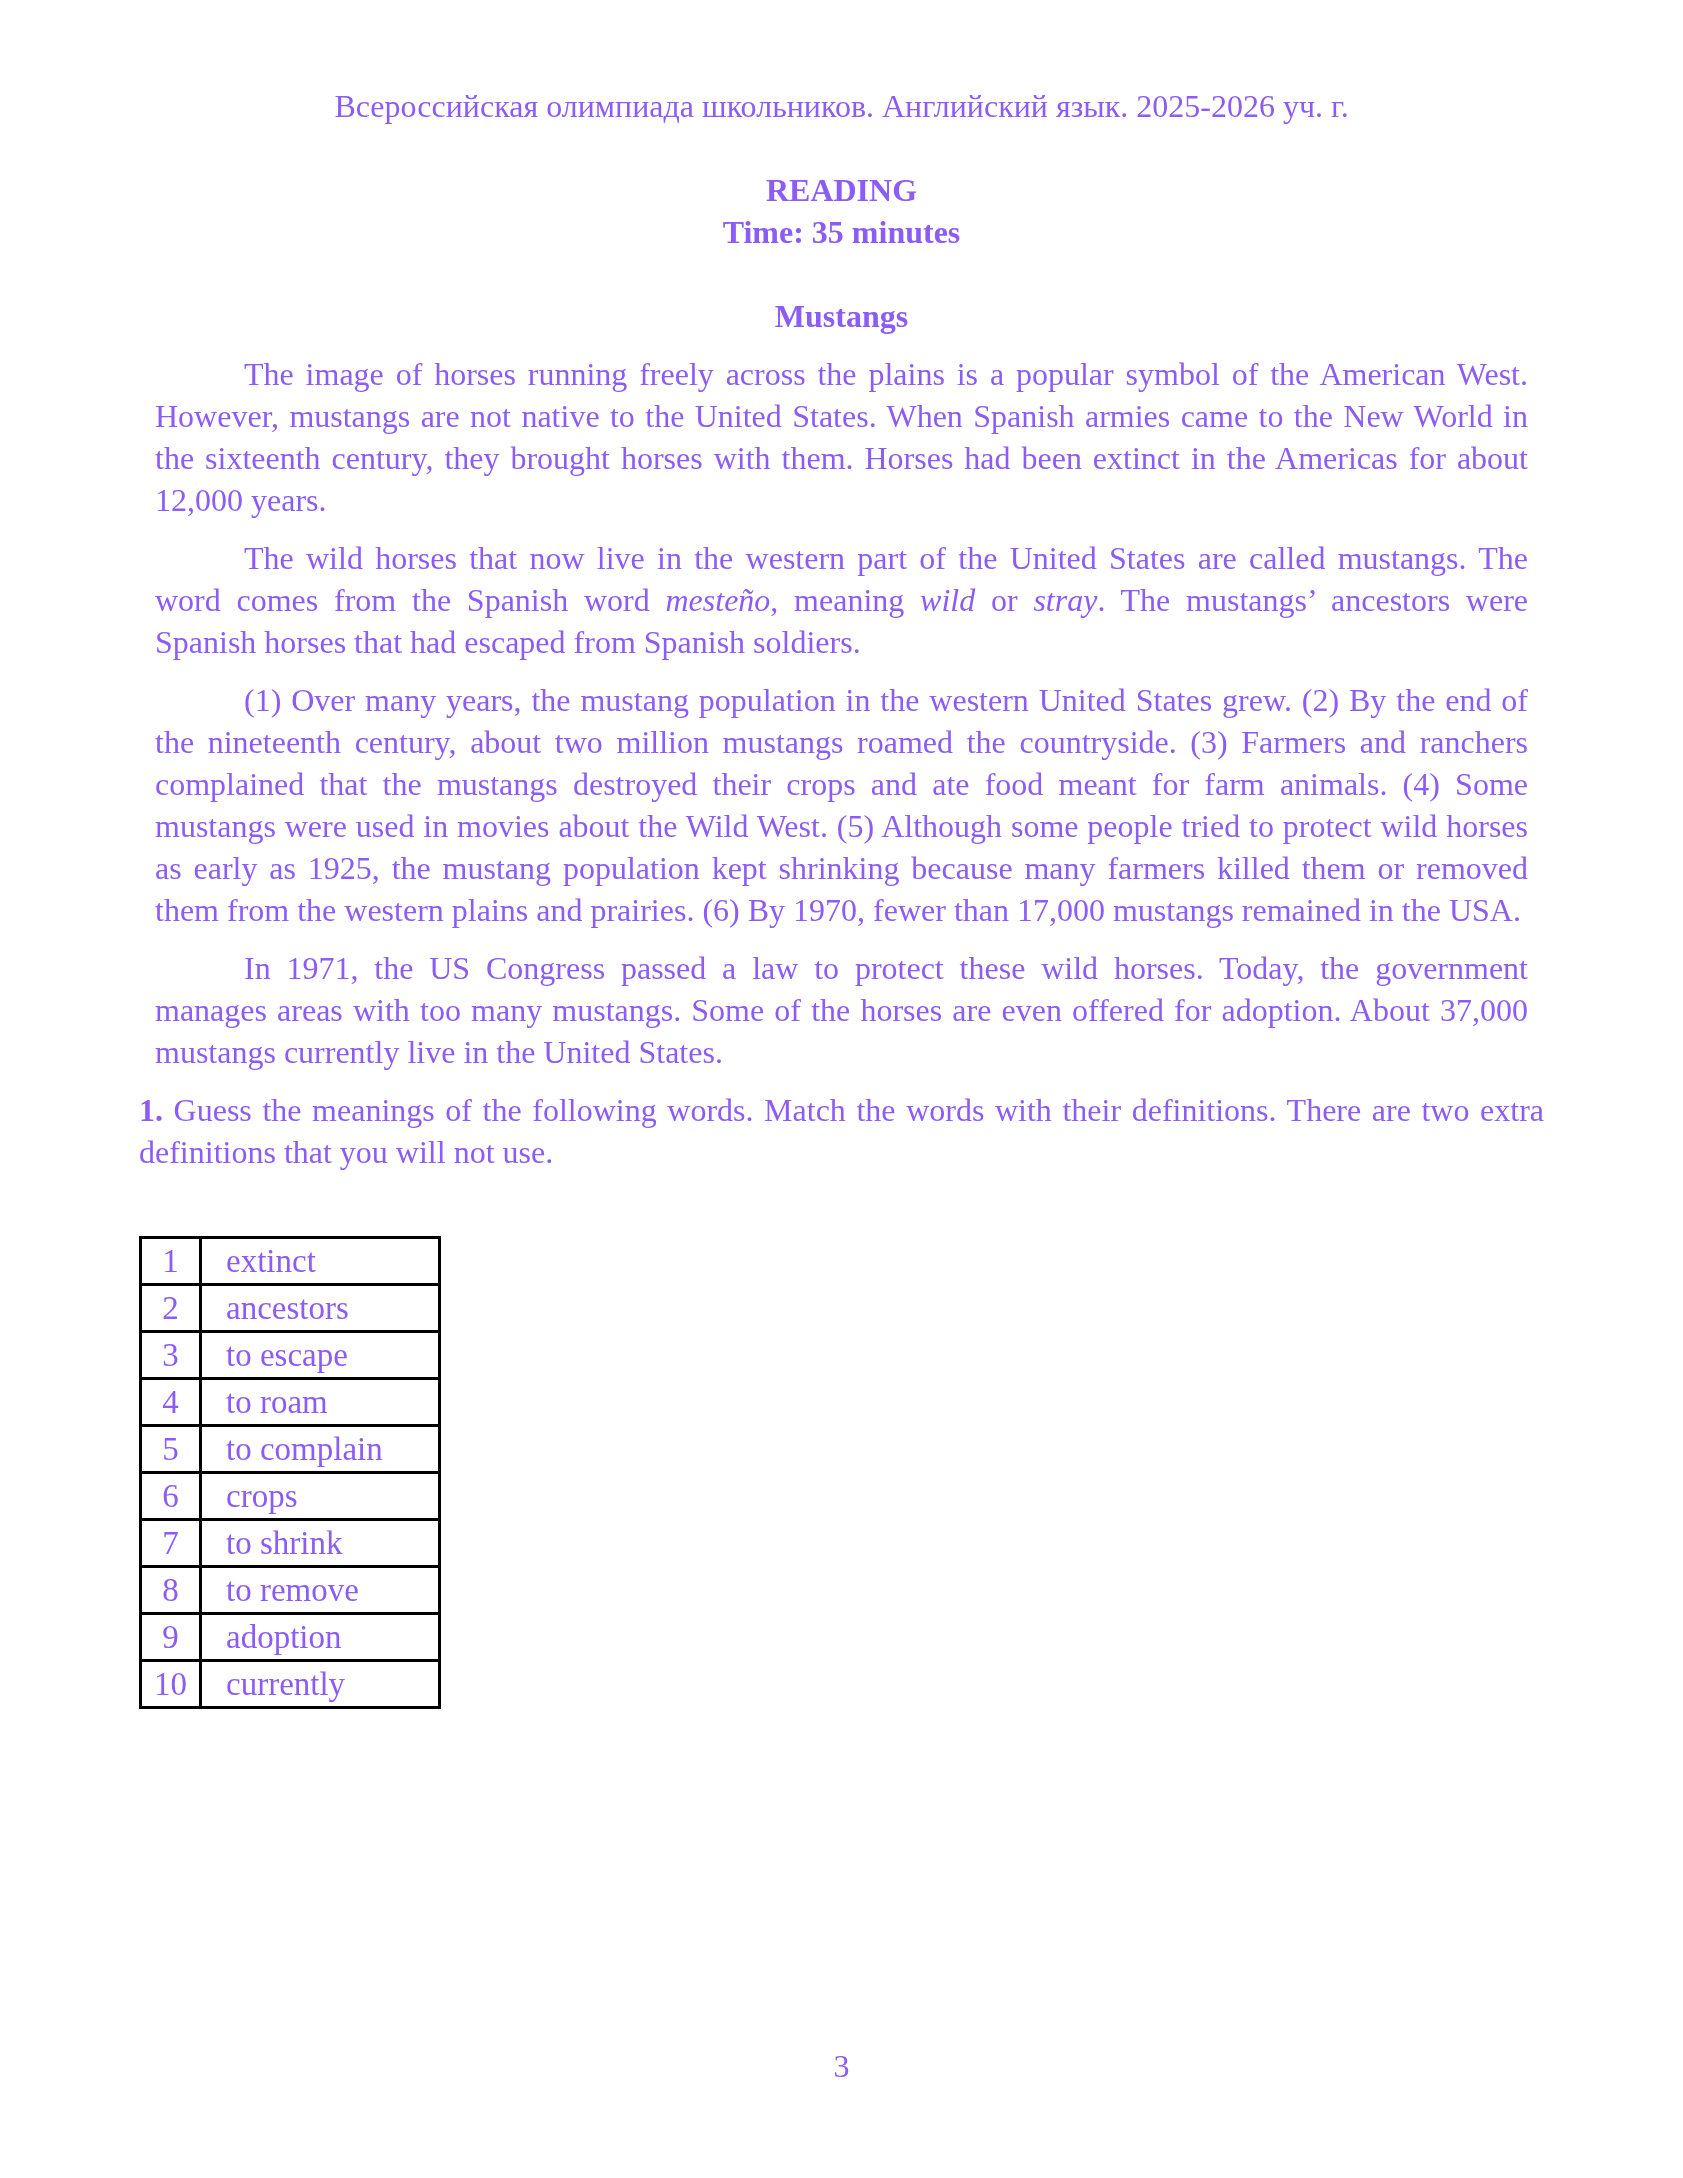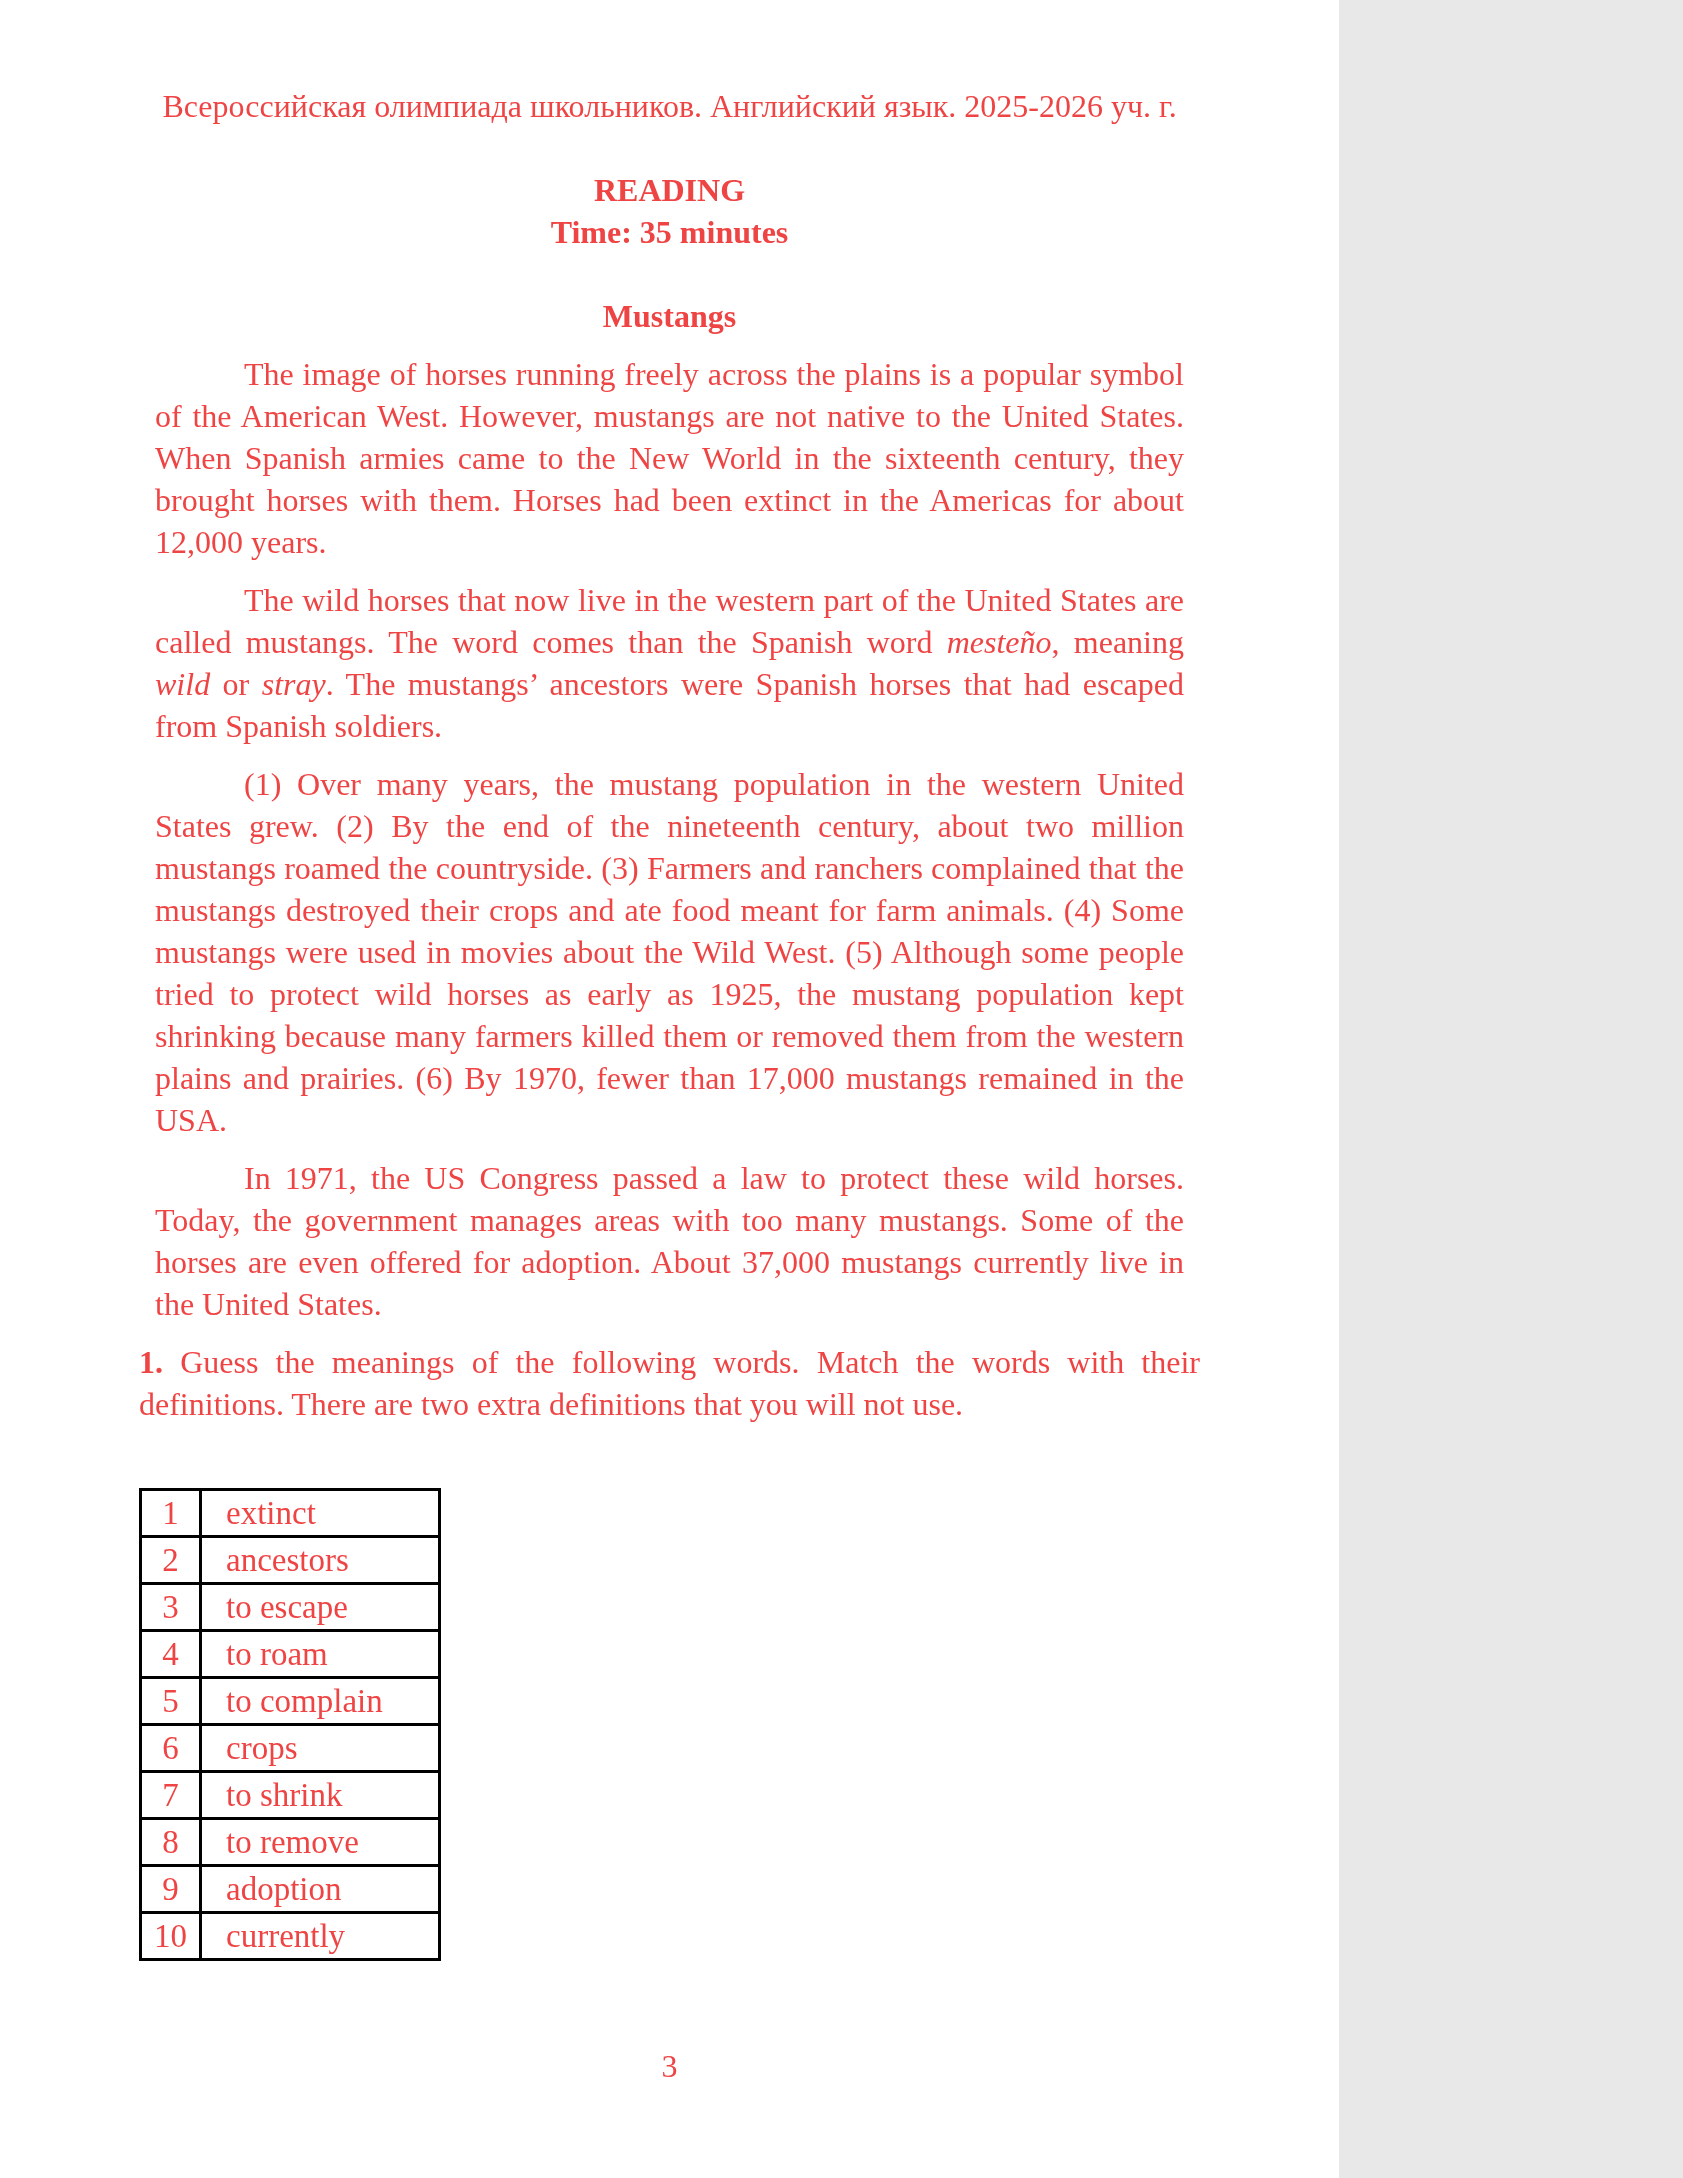--- a/index.html
+++ b/index.html
@@ -2,24 +2,24 @@
 <html><head>
 <meta charset="utf-8">
 <style>
   html, body {
     margin: 0;
     padding: 0;
     background: #e8e8e8;
   }
   .page {
     position: relative;
-    width: 1339px;
+    width: 1683px;
     height: 2178px;
     background: #ffffff;
-    color: #ef4444;
+    color: #8b5cf6;
     font-family: "Liberation Serif", "DejaVu Serif", serif;
     font-size: 32px;
     line-height: 42px;
     overflow: hidden;
   }
   .content {
     padding: 85px 139px 0 139px;
   }
   .doc-header {
     text-align: center;
@@ -85,21 +85,21 @@
 
     <div class="title-block">
       <div>READING</div>
       <div>Time: 35 minutes</div>
     </div>
 
     <div class="passage-title">Mustangs</div>
 
     <div class="passage">
       <p>The image of horses running freely across the plains is a popular symbol of the American West. However, mustangs are not native to the United States. When Spanish armies came to the New World in the sixteenth century, they brought horses with them. Horses had been extinct in the Americas for about 12,000 years.</p>
-      <p><span>The wild horses that now live in the western part of the United States are called mustangs. The word comes than the Spanish word </span><span class="it">mesteño</span><span>, meaning </span><span class="it">wild</span><span> or </span><span class="it">stray</span><span>. The mustangs’ ancestors were Spanish horses that had escaped from Spanish soldiers.</span></p>
+      <p><span>The wild horses that now live in the western part of the United States are called mustangs. The word comes from the Spanish word </span><span class="it">mesteño</span><span>, meaning </span><span class="it">wild</span><span> or </span><span class="it">stray</span><span>. The mustangs’ ancestors were Spanish horses that had escaped from Spanish soldiers.</span></p>
       <p>(1) Over many years, the mustang population in the western United States grew. (2) By the end of the nineteenth century, about two million mustangs roamed the countryside. (3) Farmers and ranchers complained that the mustangs destroyed their crops and ate food meant for farm animals. (4) Some mustangs were used in movies about the Wild West. (5) Although some people tried to protect wild horses as early as 1925, the mustang population kept shrinking because many farmers killed them or removed them from the western plains and prairies. (6) By 1970, fewer than 17,000 mustangs remained in the USA.</p>
       <p>In 1971, the US Congress passed a law to protect these wild horses. Today, the government manages areas with too many mustangs. Some of the horses are even offered for adoption. About 37,000 mustangs currently live in the United States.</p>
     </div>
 
     <div class="task"><span class="task-num">1.</span><span> Guess the meanings of the following words. Match the words with their definitions. There are two extra definitions that you will not use.</span></div>
 
     <table class="words-table">
       <tbody>
         <tr>
           <td class="num-cell">1</td>

